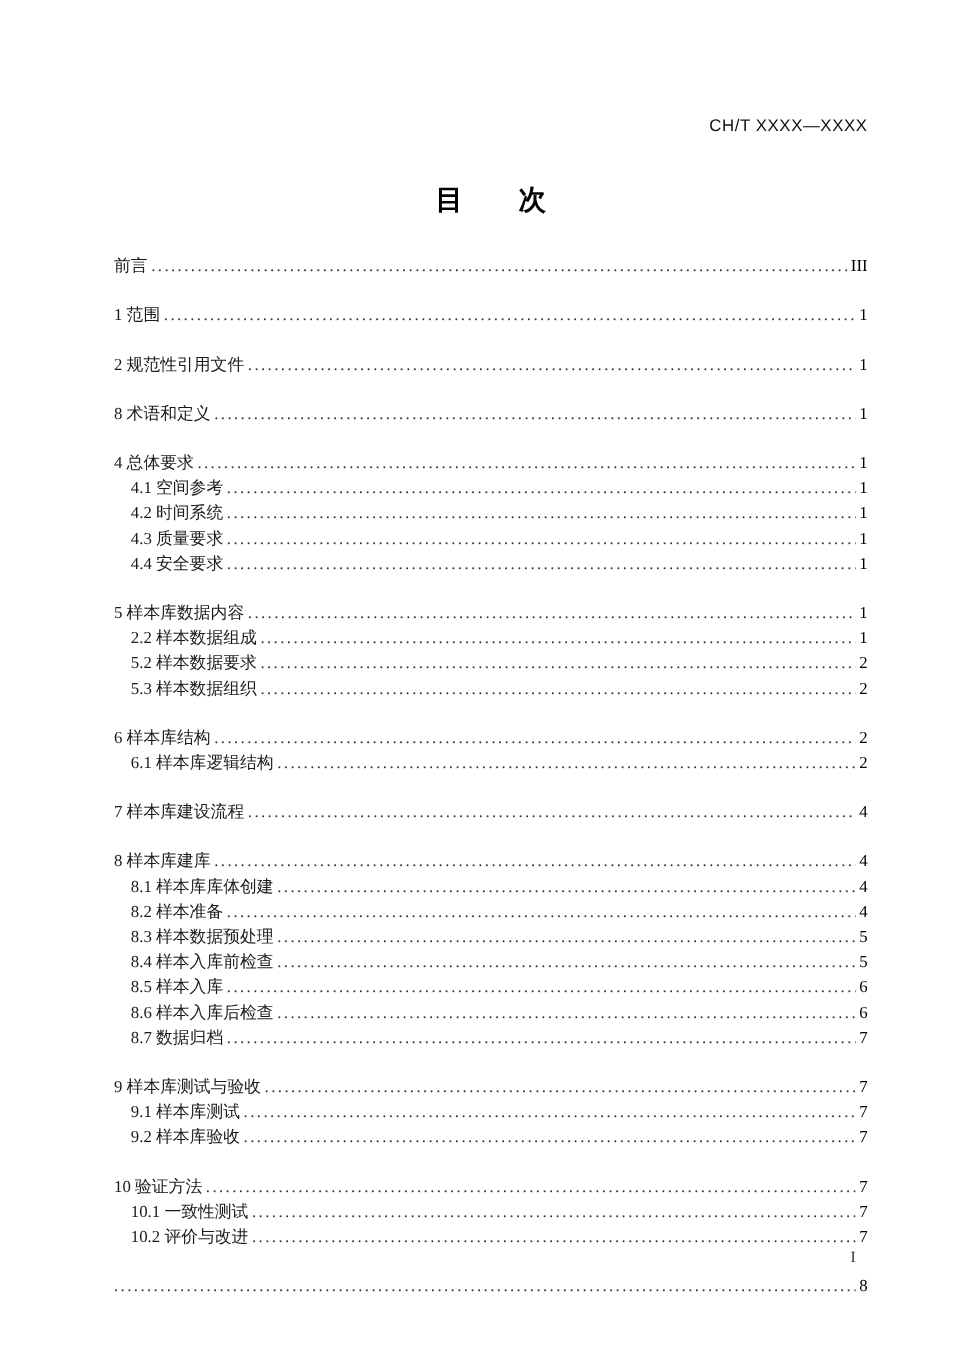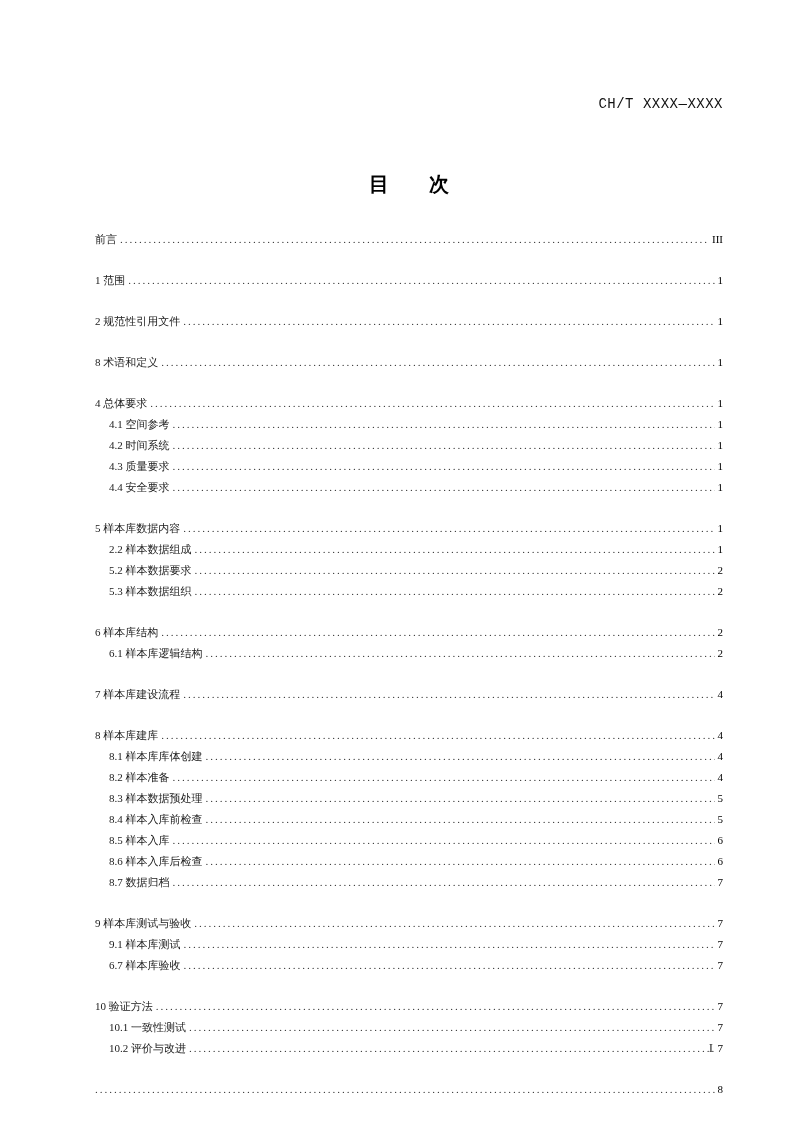--- a/index.html
+++ b/index.html
@@ -18,42 +18,42 @@
   }
   .content {
     position: absolute;
     left: 95px;
     top: 0;
     width: 628px;
   }
   .doc-header {
     padding-top: 96px;
     text-align: right;
-    font-family: Liberation Mono, monospace;
+    font-family: Liberation Sans, sans-serif;
     font-size: 14px;
     letter-spacing: 0.5px;
     color: #111111;
   }
   .doc-title {
-    margin: 57px 0 0 0;
+    margin: 40px 0 0 0;
     text-align: center;
-    font-size: 20px;
+    font-size: 23px;
     font-weight: bold;
     line-height: 30px;
     color: #000000;
   }
   .toc {
     margin-top: 30px;
   }
   .toc-row {
     display: flex;
     align-items: baseline;
     height: 21px;
     line-height: 21px;
-    font-size: 11px;
+    font-size: 14px;
     white-space: nowrap;
   }
   .toc-row.chapter { margin-top: 20px; }
   .toc-row.chapter:first-child { margin-top: 0; }
   .toc-row.sub { padding-left: 14px; }
   .toc-label {
     flex: 0 0 auto;
     padding-right: 3px;
     color: #1a1a1a;
   }
@@ -222,21 +222,21 @@
           <span class="toc-label">9 样本库测试与验收</span>
           <span class="toc-leader"></span>
           <span class="toc-page">7</span>
         </div>
         <div class="toc-row sub">
           <span class="toc-label">9.1 样本库测试</span>
           <span class="toc-leader"></span>
           <span class="toc-page">7</span>
         </div>
         <div class="toc-row sub">
-          <span class="toc-label">6.7 样本库验收</span>
+          <span class="toc-label">9.2 样本库验收</span>
           <span class="toc-leader"></span>
           <span class="toc-page">7</span>
         </div>
         <div class="toc-row chapter">
           <span class="toc-label">10 验证方法</span>
           <span class="toc-leader"></span>
           <span class="toc-page">7</span>
         </div>
         <div class="toc-row sub">
           <span class="toc-label">10.1 一致性测试</span>

